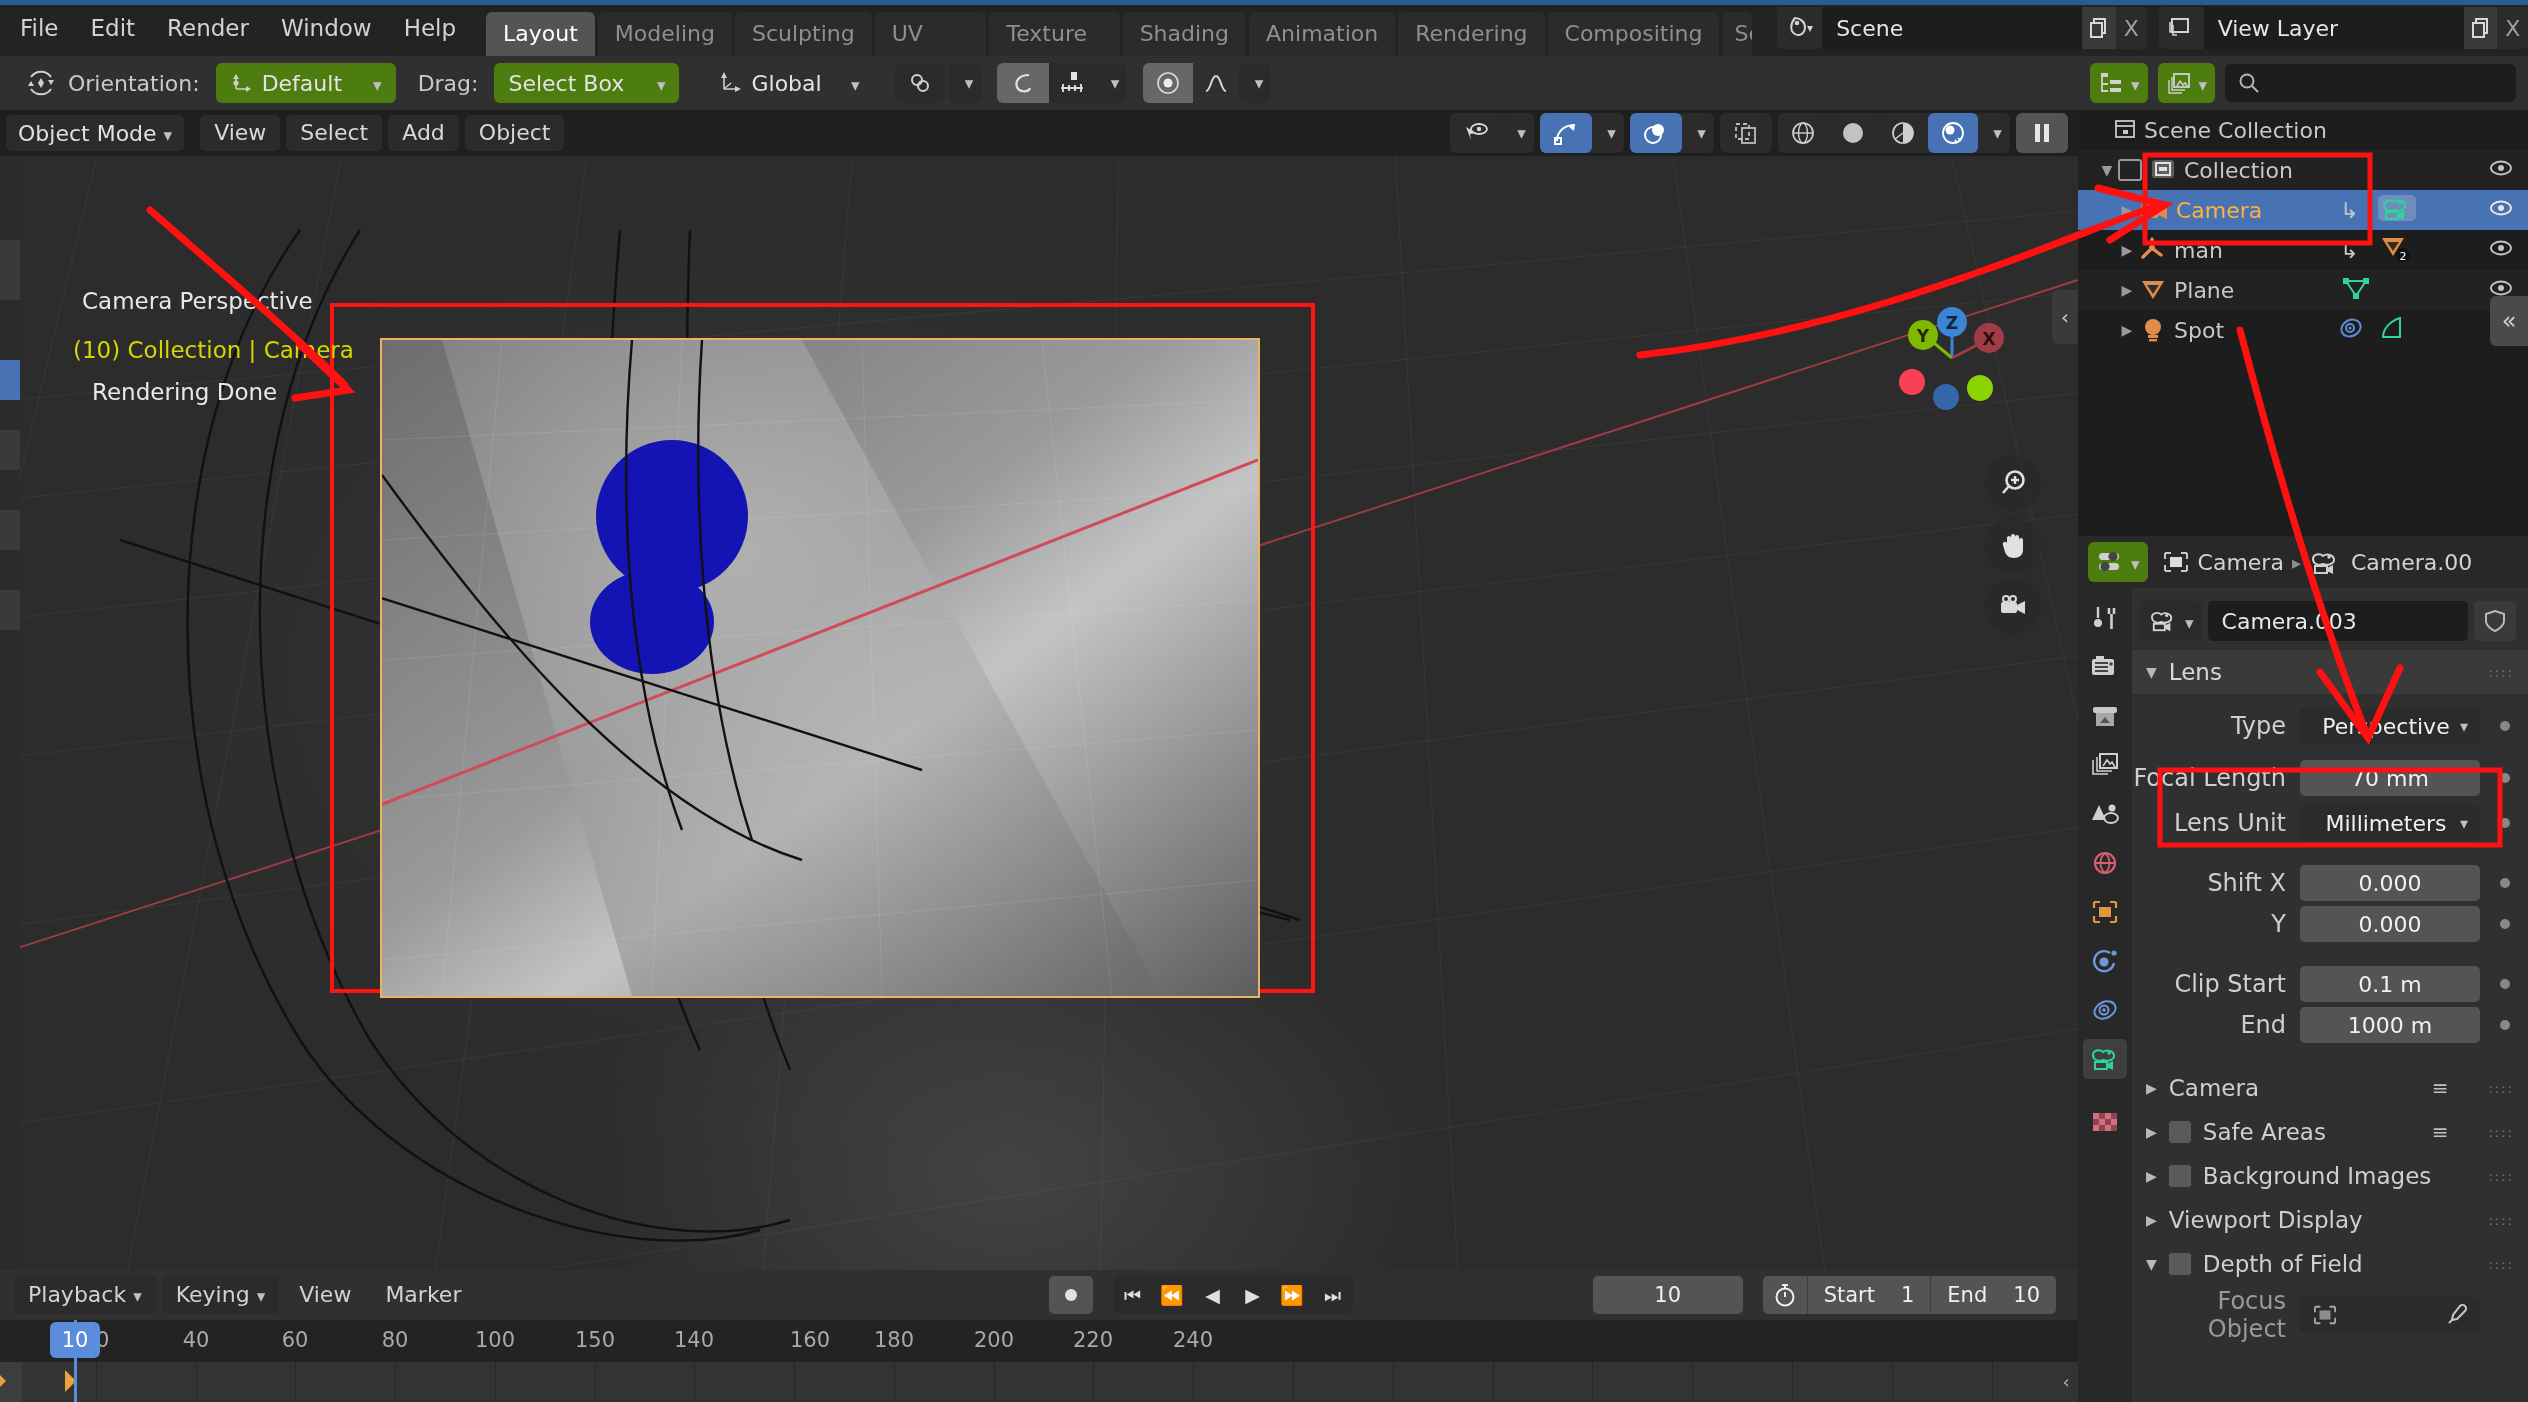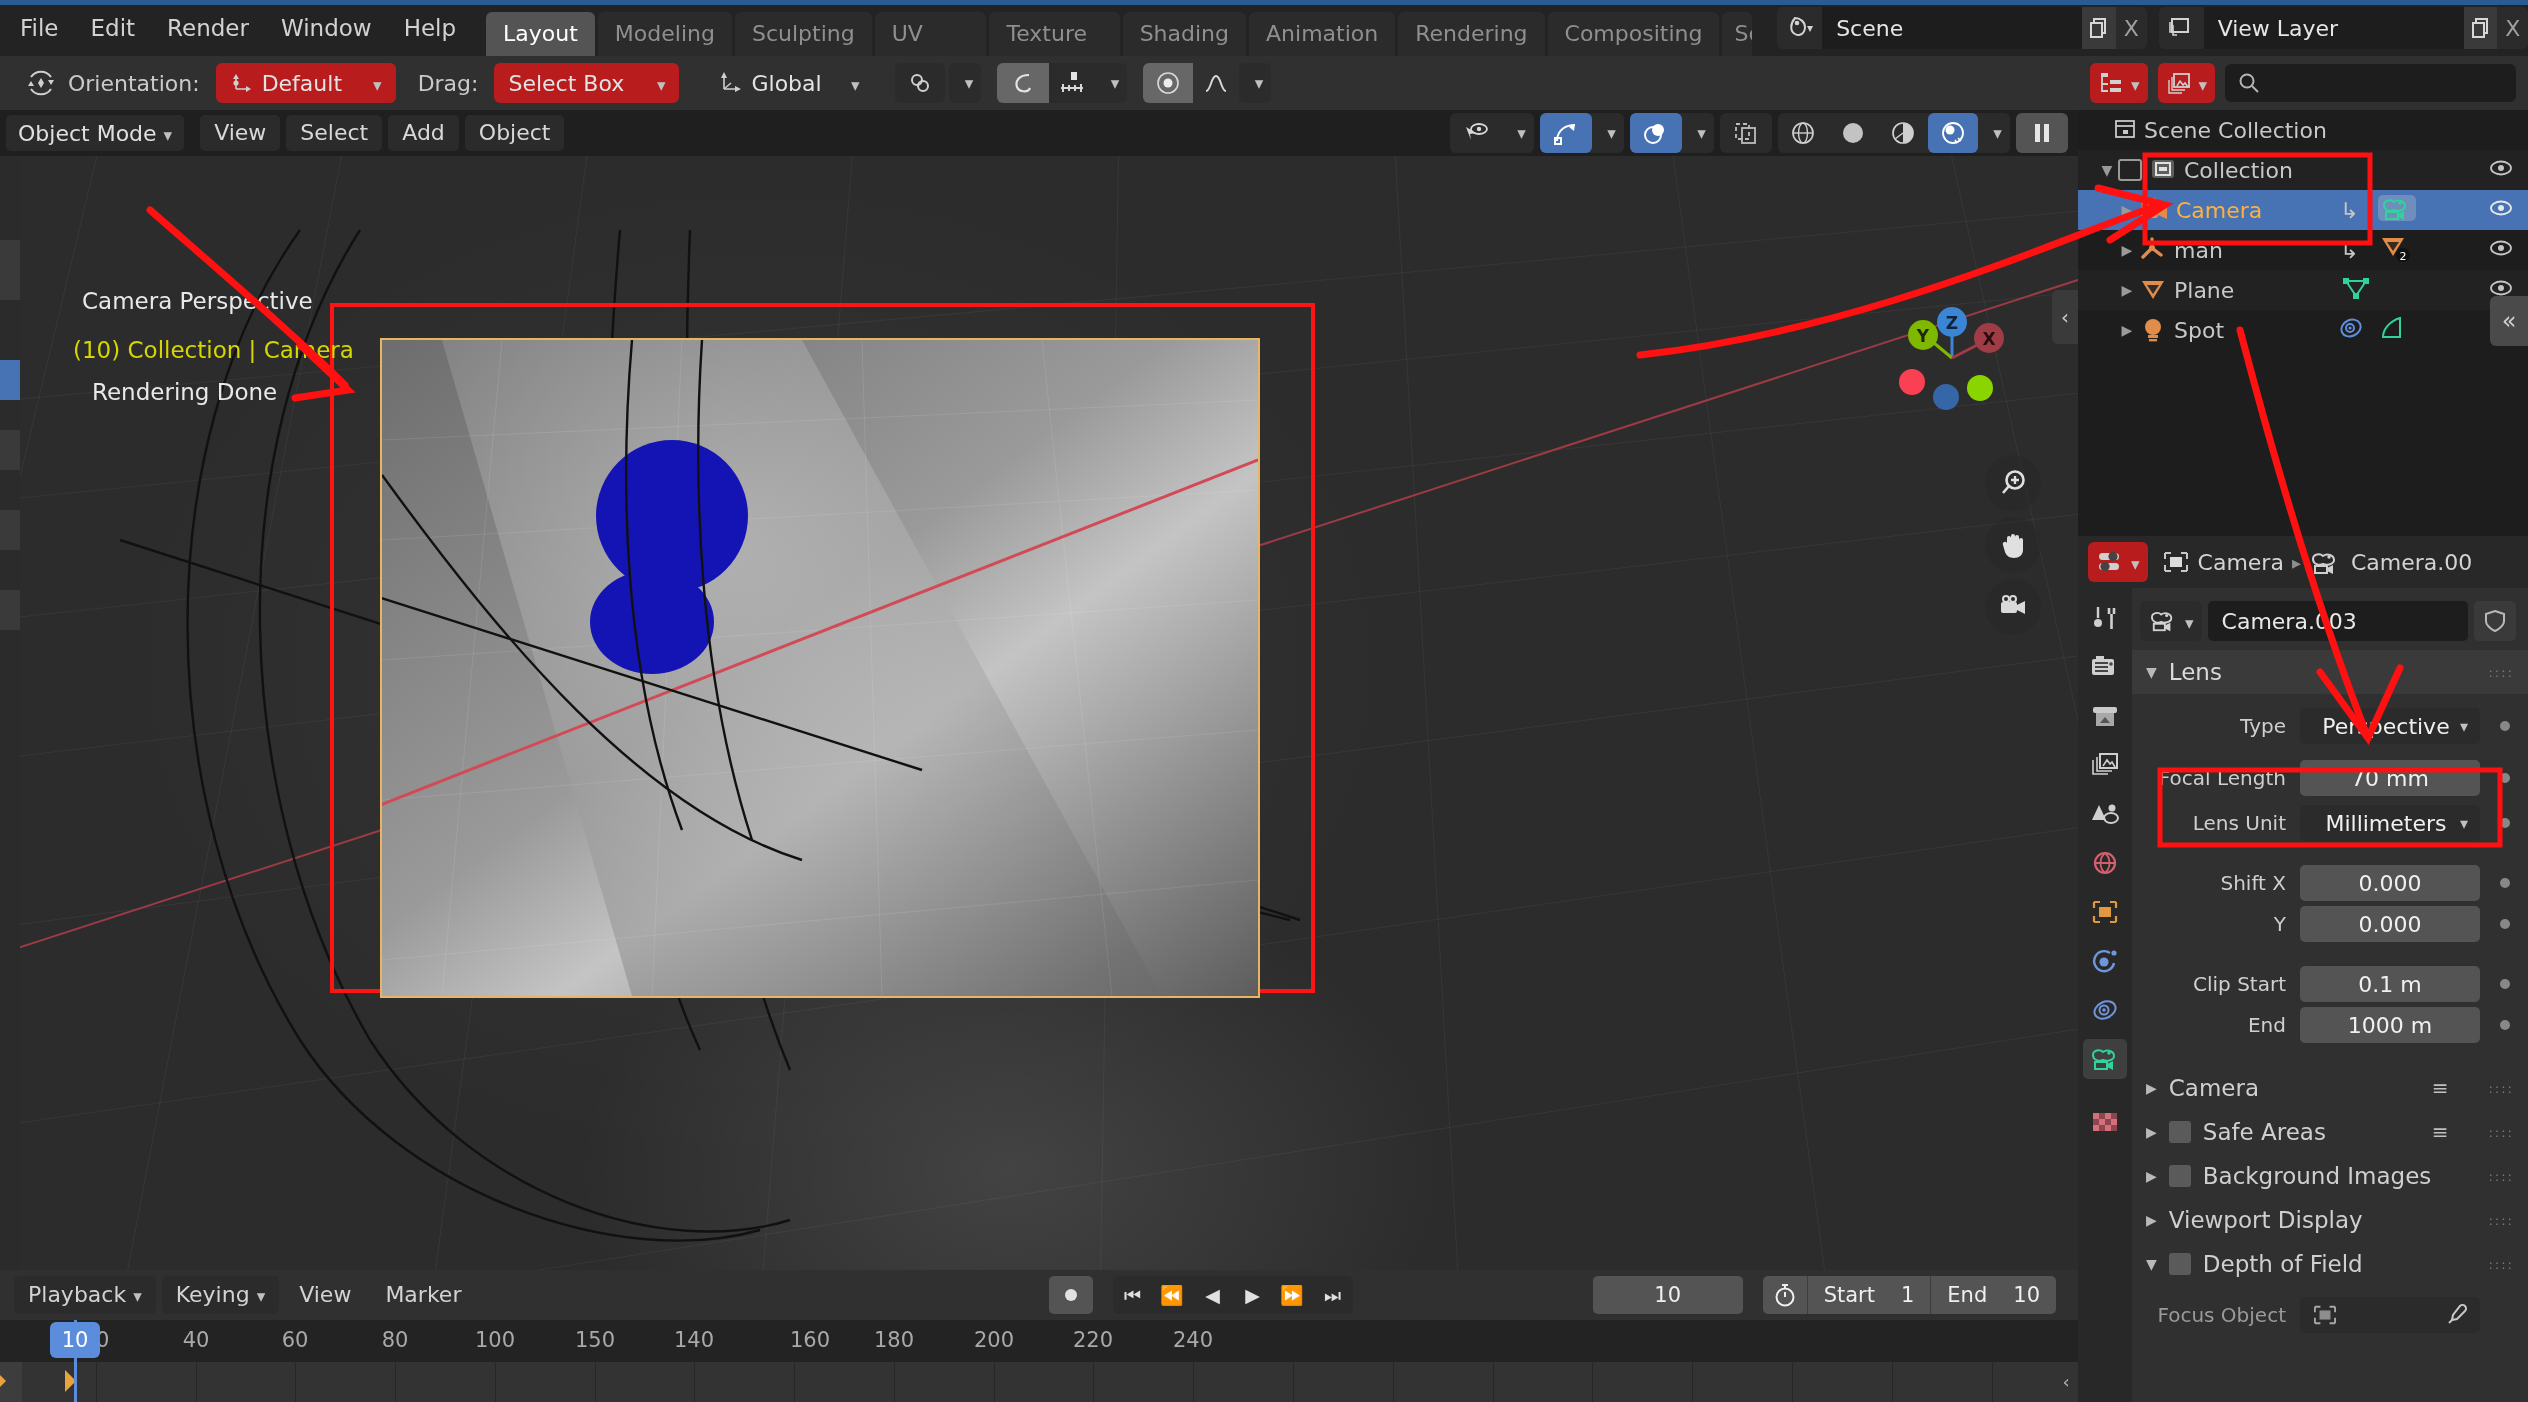--- a/index.html
+++ b/index.html
@@ -34,21 +34,21 @@
     padding:0 14px; font-size:22px; color:#e6e6e6; min-width:260px; }
   .idtrail { width:42px; height:42px; display:flex; align-items:center;
     justify-content:center; background:#3a3a3a; }
   .idx { width:38px; height:42px; display:flex; align-items:center;
     justify-content:center; color:#a0a0a0; font-size:22px; background:#2b2b2b; }
 
   
   #toolbar2 { position:absolute; left:0; top:56px; width:2528px; height:54px;
     background:#303030; display:flex; align-items:center; padding-left:14px; }
   .lbl { font-size:22px; color:#cacaca; }
-  .dd { display:flex; align-items:center; height:40px; background:#b91c1c;
+  .dd { display:flex; align-items:center; height:40px; background:#4d7c0f;
     border-radius:6px; padding:0 14px; font-size:22px; color:#e3e3e3;
     cursor:pointer; }
   .iconbtn { width:44px; height:40px; display:flex; align-items:center;
     justify-content:center; background:#2b2b2b; border-radius:6px; }
   .iconbtn.on { background:#676767; }
 
   
   #viewport { position:absolute; left:0; top:110px; width:2078px; height:1160px;
     background:#2b2b2b; overflow:hidden; }
   #vpgrid { position:absolute; inset:0;
@@ -109,21 +109,21 @@
   #propbody { position:absolute; left:54px; top:52px; right:0; bottom:0;
     background:#303030; overflow:hidden; }
 
   .nameRow { display:flex; align-items:center; height:46px; margin:10px 12px 6px 8px; gap:6px; }
   .nameField { flex:1; height:40px; background:#1d1d1d; border-radius:5px;
     display:flex; align-items:center; padding:0 14px; font-size:22px; color:#e8e8e8; }
   .panelHead { height:44px; background:#3a3a3a; display:flex; align-items:center;
     padding-left:14px; font-size:23px; color:#d8d8d8; margin-top:4px; }
   .tri { font-size:14px; margin-right:12px; color:#b9b9b9; }
   .fieldRow { display:flex; align-items:center; height:42px; margin:3px 0; }
-  .fl { width:168px; text-align:right; padding-right:14px; font-size:20px; color:#cfcfcf; }
+  .fl { width:168px; text-align:right; padding-right:14px; font-size:24px; color:#cfcfcf; }
   .fv { width:180px; height:36px; background:#545454; border-radius:5px;
     display:flex; align-items:center; justify-content:center; font-size:22px;
     color:#f0f0f0; }
   .fv.dark { background:#2b2b2b; justify-content:space-between; padding:0 12px; }
   .dot { width:10px; height:10px; border-radius:50%; background:#888;
     margin-left:20px; }
   .subHead { display:flex; align-items:center; height:44px; font-size:23px;
     color:#cfcfcf; padding-left:14px; }
   .cbox { width:22px; height:22px; background:#5a5a5a; border-radius:3px;
     margin-right:12px; }

